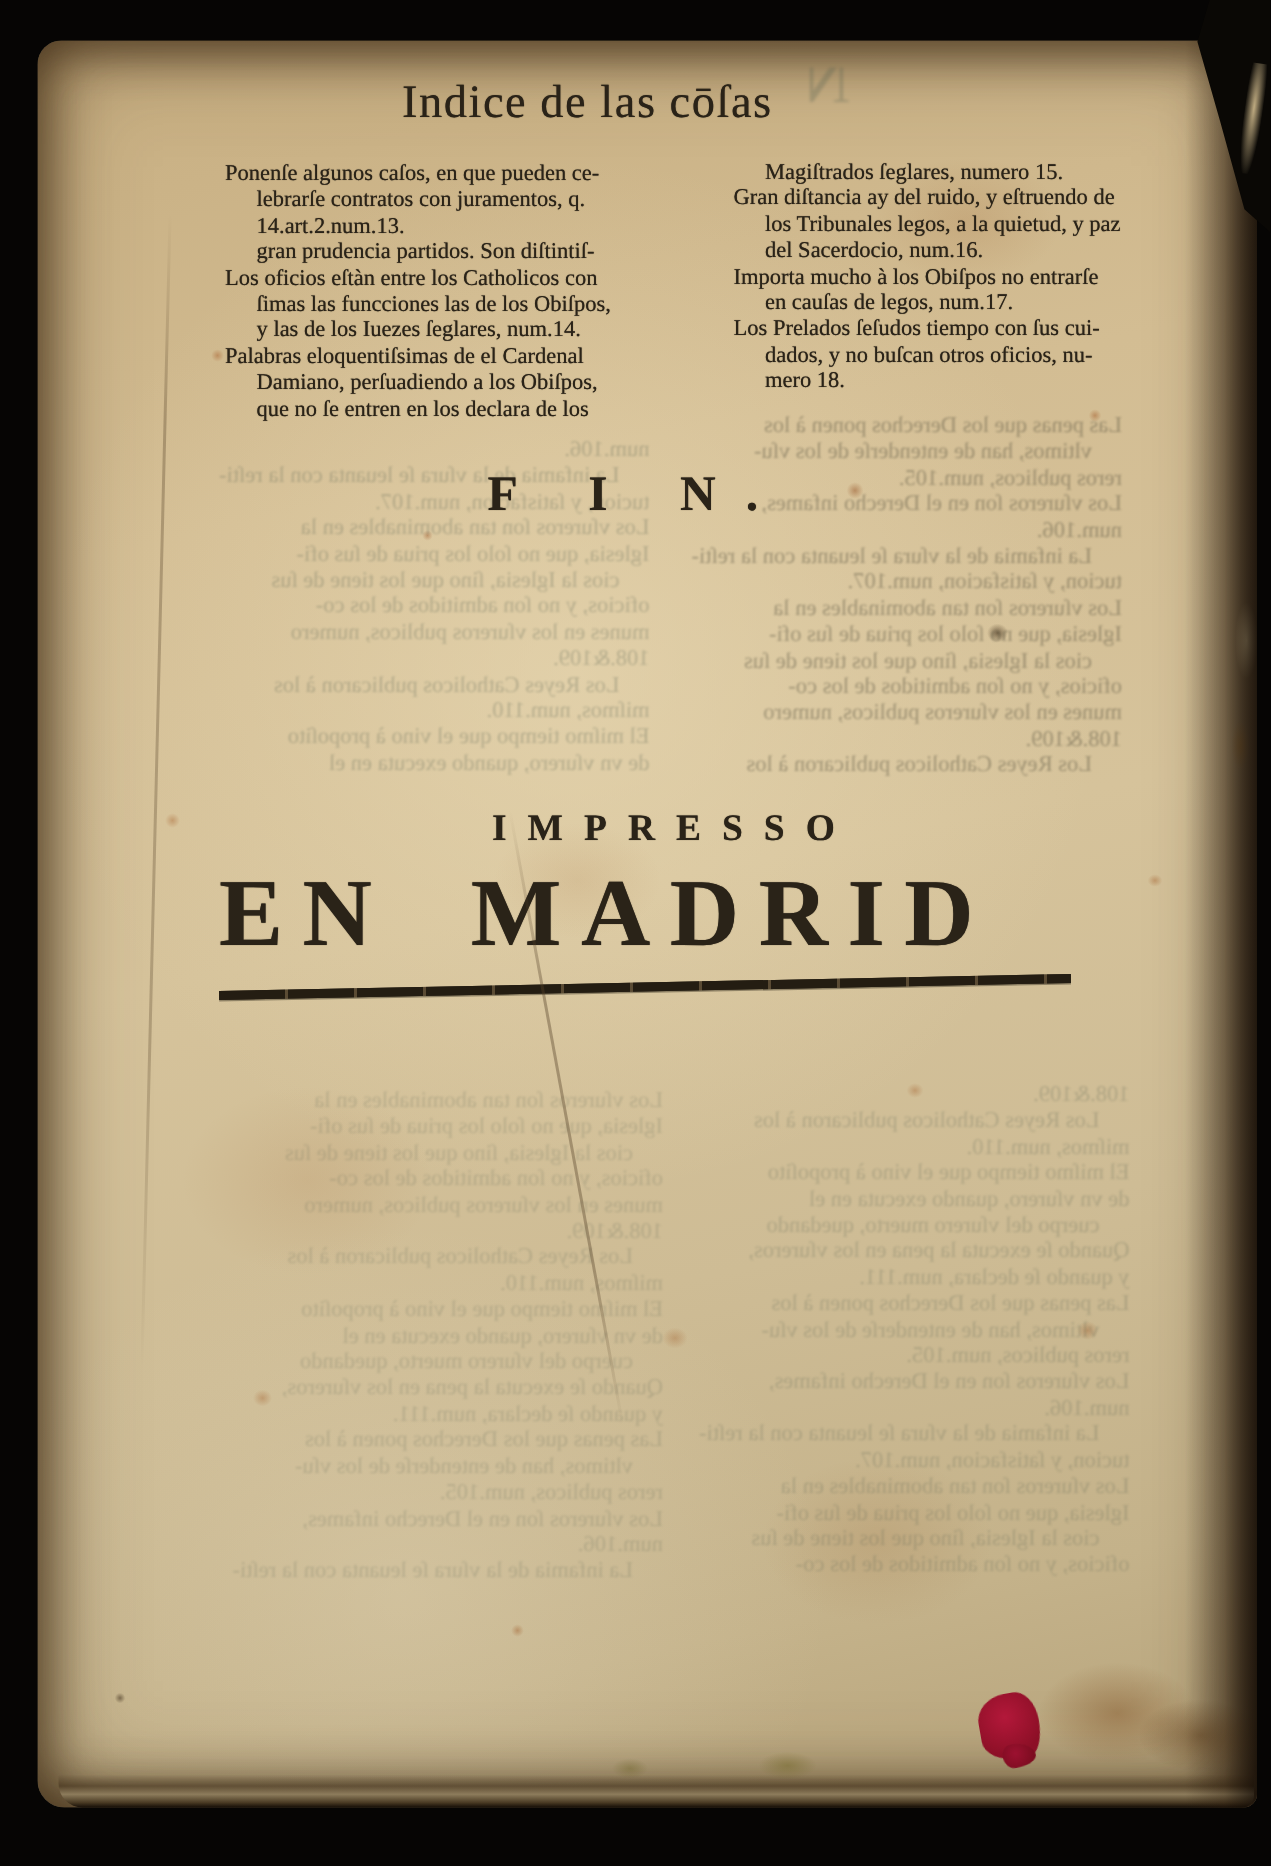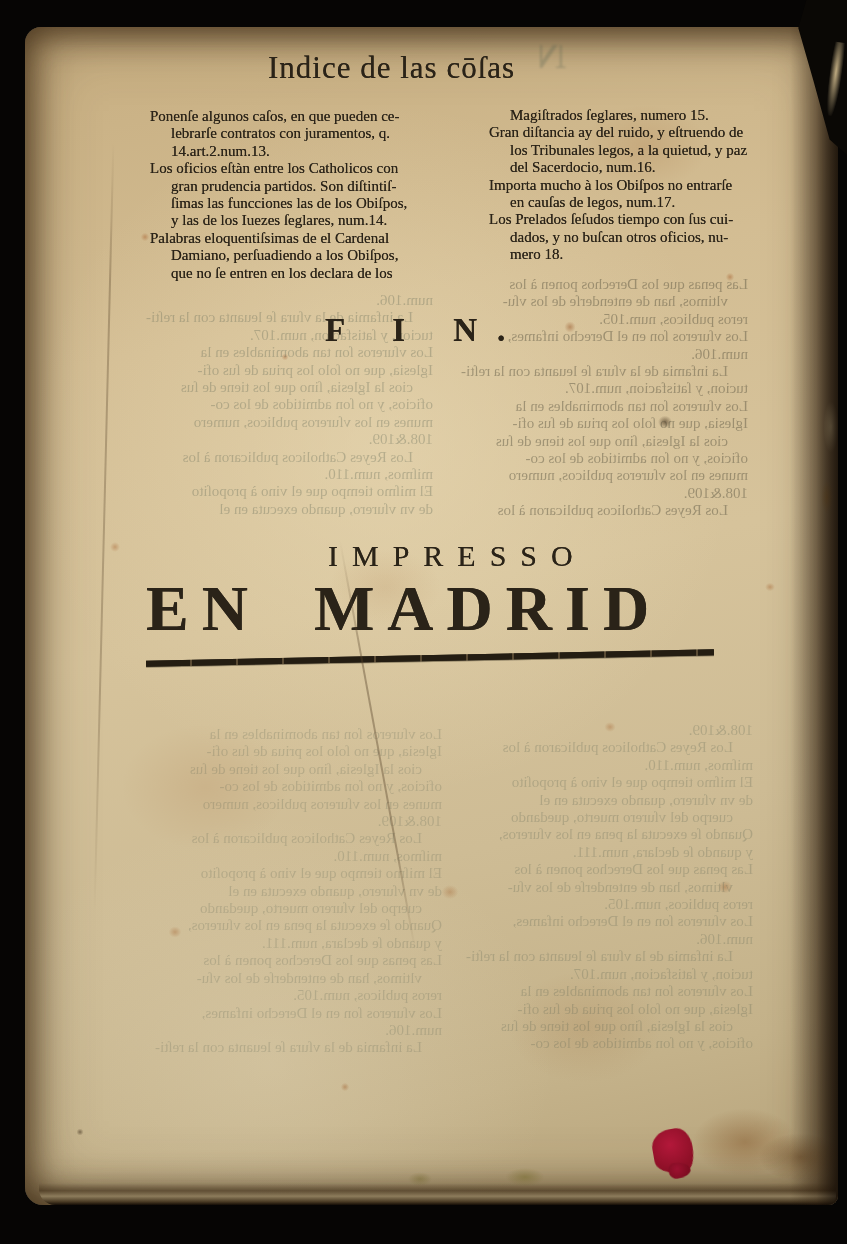--- a/index.html
+++ b/index.html
@@ -44,21 +44,21 @@
       radial-gradient(8px 22px at 802px 470px, rgba(140,100,45,.6), rgba(140,100,45,0) 75%);}
   
   .ink{color:#2a2318;text-shadow:0 0 .6px rgba(42,35,24,.85);}
   .header{position:absolute;left:243px;top:23px;font-size:31px;letter-spacing:1px;font-weight:normal;margin:0;}
   .col{position:absolute;font-size:15px;line-height:17.4px;}
   .col .ln{white-space:nowrap;}
   .col .in{padding-left:21px;}
   .col-left{left:125px;top:81px;}
   .col-right{left:432px;top:80px;margin-left:32px;}
   .fin{position:absolute;left:300px;top:285px;font-size:33px;font-weight:bold;letter-spacing:20px;}
-  .impresso{position:absolute;left:303px;top:512px;font-size:30px;font-weight:normal;letter-spacing:14px;}
+  .impresso{position:absolute;left:303px;top:512px;font-size:25px;font-weight:bold;letter-spacing:14px;}
   .city{position:absolute;left:121px;top:545px;font-size:64px;font-weight:bold;letter-spacing:13px;word-spacing:24px;}
   .rule{position:absolute;left:121px;top:628px;width:568px;height:6px;transform:rotate(-1.15deg);
         background:#241d12;
         background-image:repeating-linear-gradient(90deg,#241d12 0 44px,rgba(120,100,70,.65) 44px 46px);
         box-shadow:0 1px 0 rgba(36,29,18,.4);}
   .printer{position:absolute;left:225px;top:667px;font-size:23px;letter-spacing:.5px;}
   
   .ghost{position:absolute;transform:scaleX(-1);filter:blur(.7px);color:#55604f;
          font-size:15px;line-height:17.4px;overflow:hidden;pointer-events:none;}
   .ghost .gln{white-space:nowrap;}
@@ -172,22 +172,22 @@
         <div class="gln in">cios la Iglesia, ſino que los tiene de ſus</div>
         <div class="gln">oficios, y no ſon admitidos de los co-</div>
       </div>
 
     <h1 class="header ink">Indice de las cōſas</h1>
 
     <div class="col col-left ink">
       <div class="ln">Ponenſe algunos caſos, en que pueden ce-</div>
       <div class="ln in">lebrarſe contratos con juramentos, q.</div>
       <div class="ln in">14.art.2.num.13.</div>
+      <div class="ln in">gran prudencia partidos.  Son diſtintiſ-</div>
       <div class="ln">Los oficios eſtàn entre los Catholicos con</div>
-      <div class="ln in">gran prudencia partidos.  Son diſtintiſ-</div>
       <div class="ln in">ſimas las funcciones las de los Obiſpos,</div>
       <div class="ln in">y las de los Iuezes ſeglares, num.14.</div>
       <div class="ln">Palabras eloquentiſsimas de el Cardenal</div>
       <div class="ln in">Damiano, perſuadiendo a los Obiſpos,</div>
       <div class="ln in">que no ſe entren en los declara de los</div>
     </div>
 
     <div class="col col-right ink">
       <div class="ln in">Magiſtrados ſeglares, numero 15.</div>
       <div class="ln">Gran diſtancia ay del ruido, y eſtruendo de</div>

